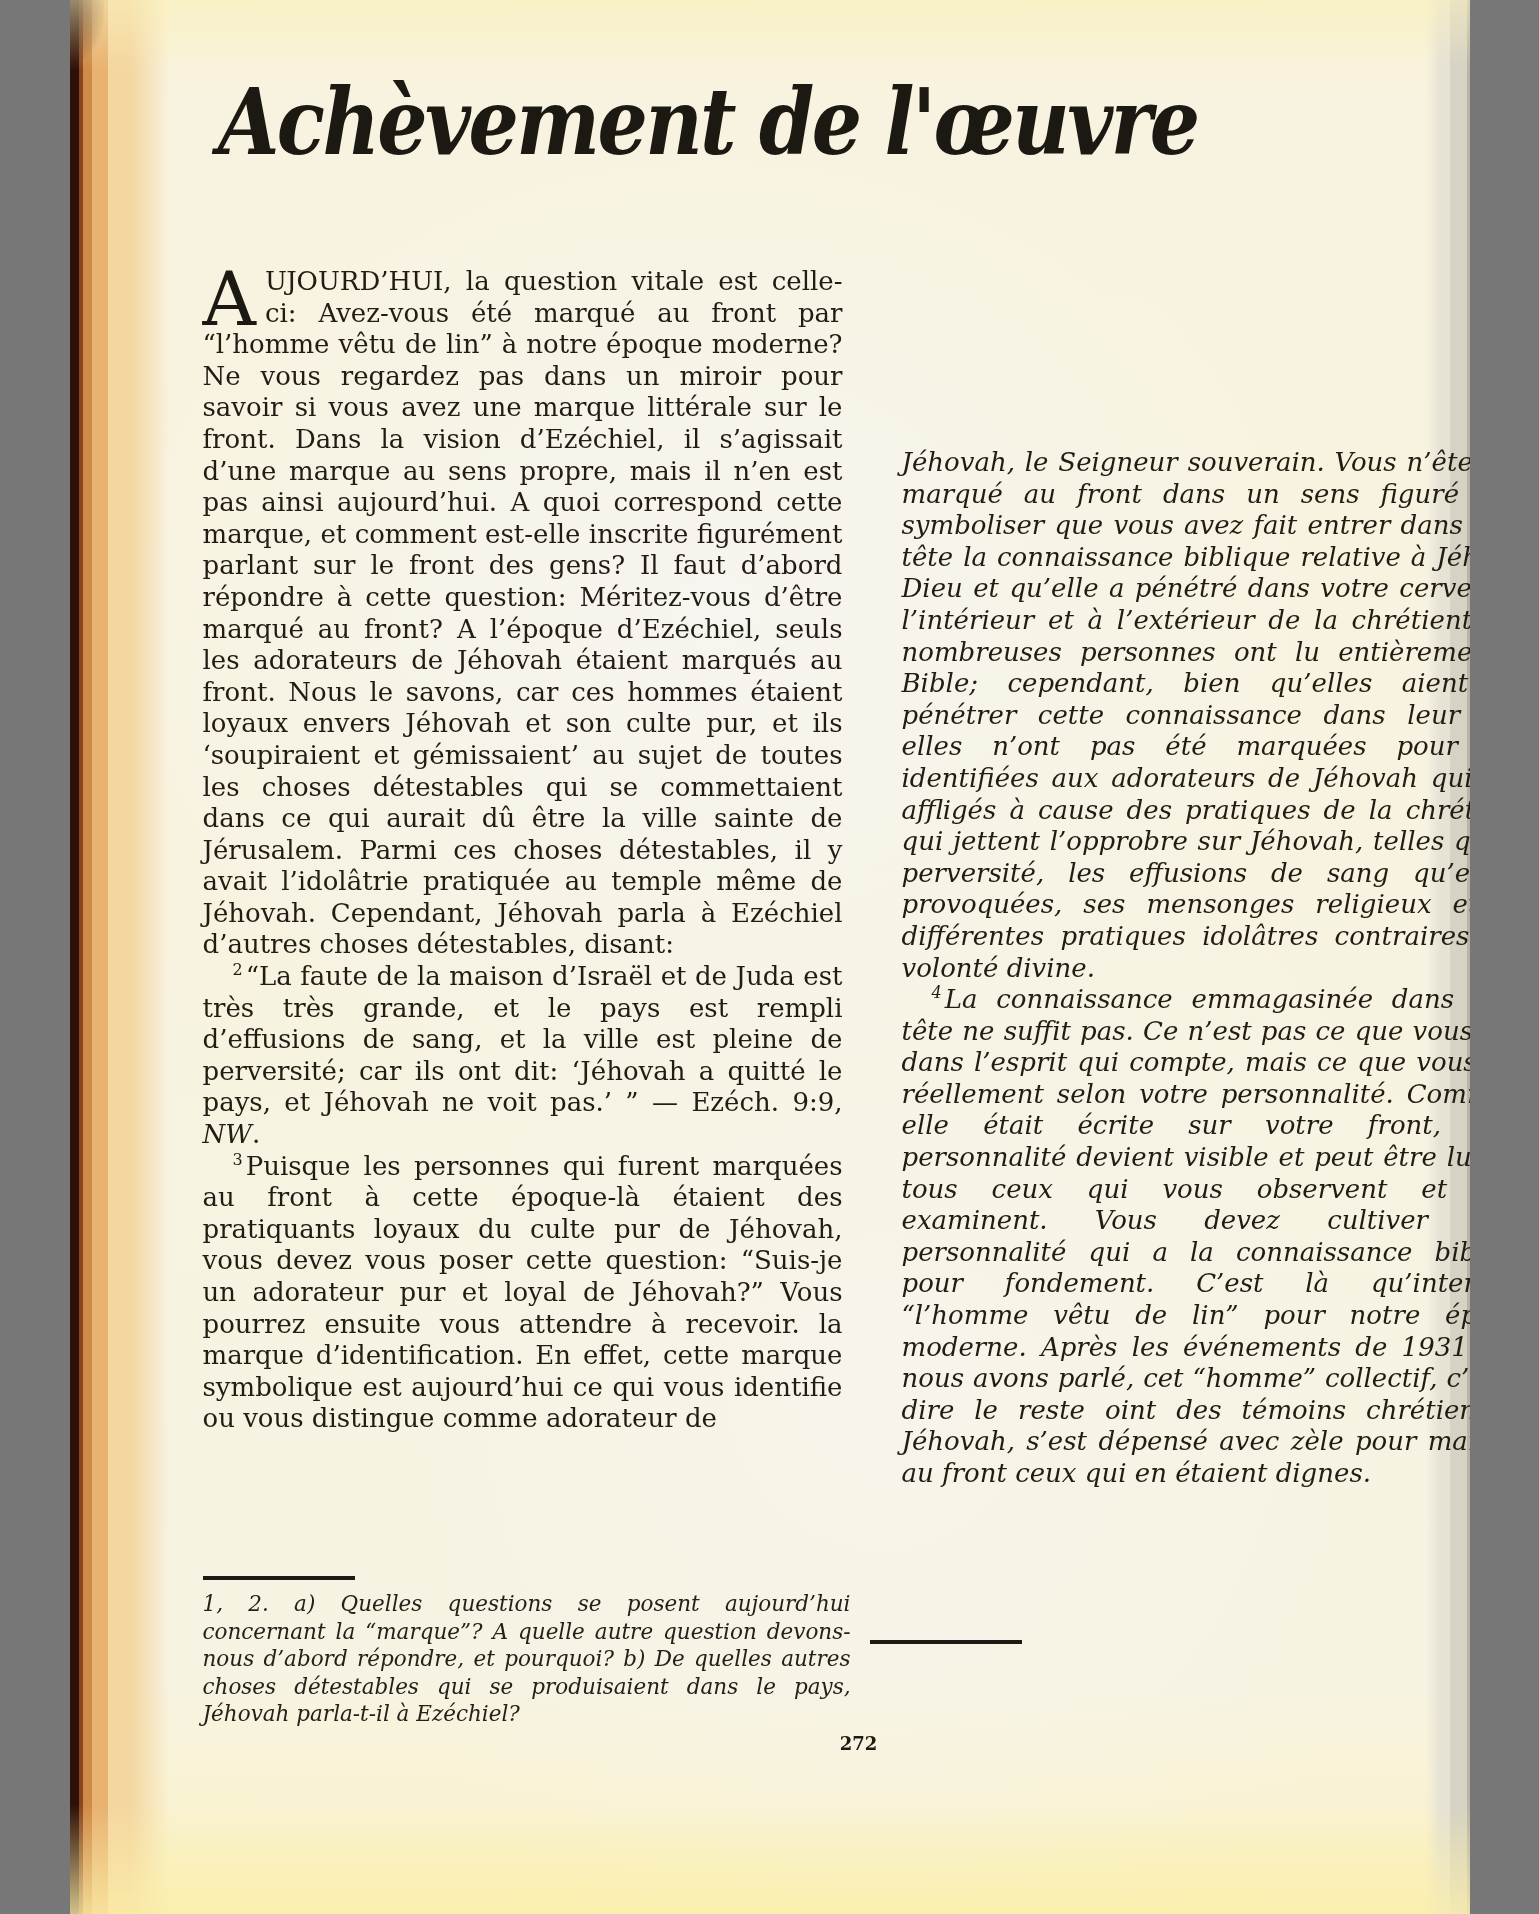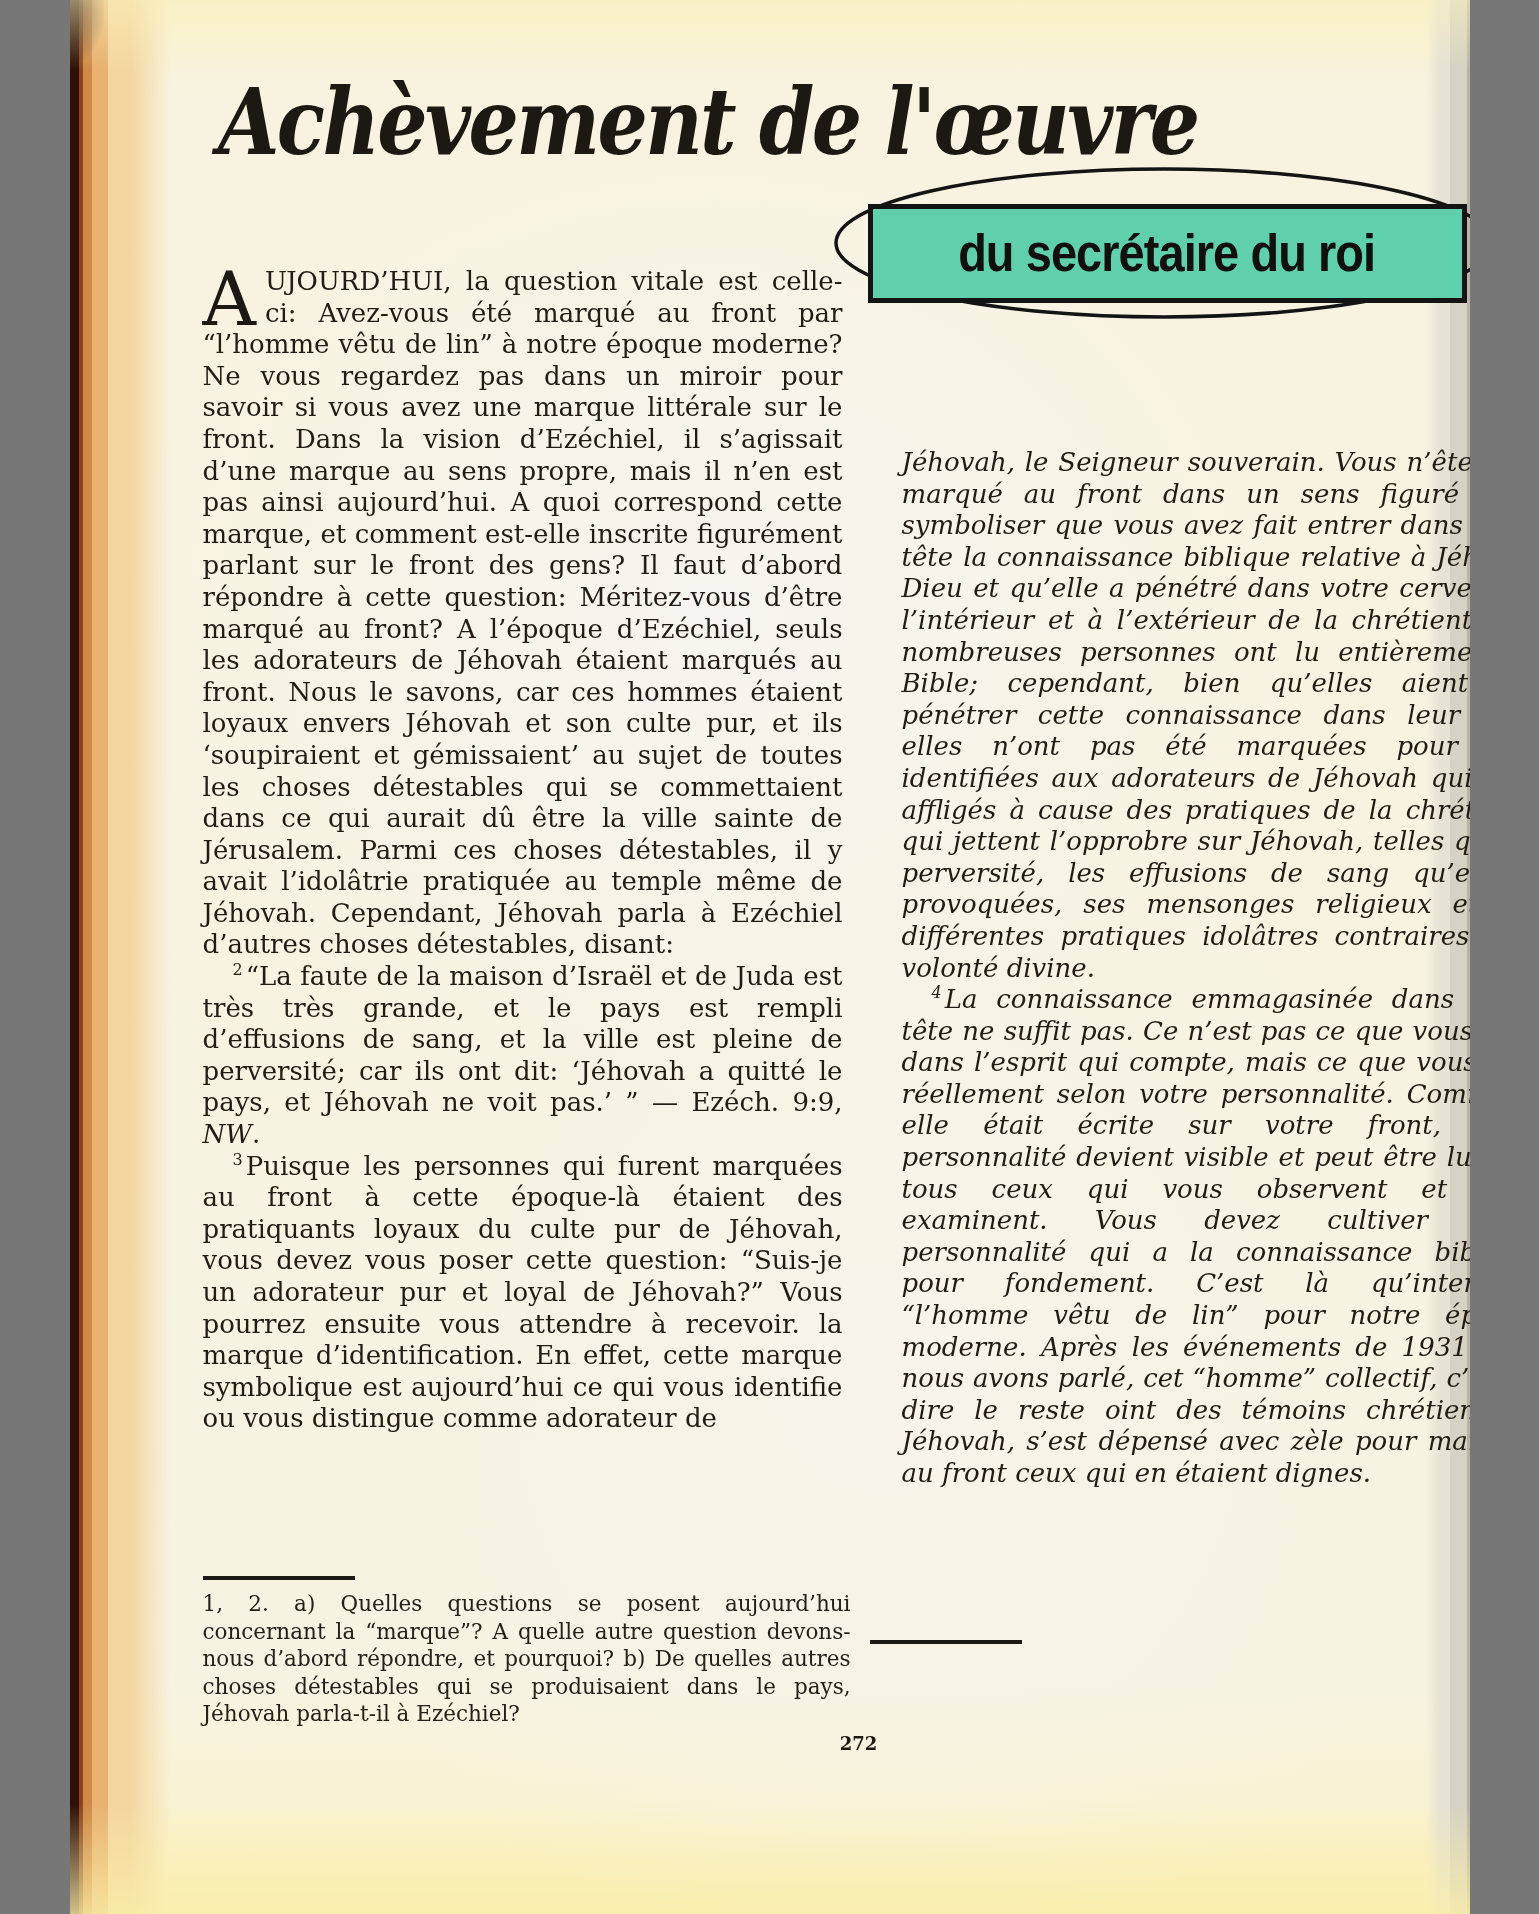--- a/index.html
+++ b/index.html
@@ -57,49 +57,41 @@
   .col-right{left:832px;top:447px;width:640px;font-style:italic;}
   .col p{margin:0;}
   .col p.ind{text-indent:30px;}
   .dropcap{float:left;font-size:74px;line-height:58px;padding:4px 9px 0 0;color:#1c1812;}
   sup.pnum{font-size:16px;vertical-align:super;line-height:0;letter-spacing:0;padding-right:3px;}
   .ver{font-style:italic;}
 
   
   .fnblock{position:absolute;font-size:21.5px;line-height:27.5px;text-align:justify;
            color:#26201a;hyphens:auto;-webkit-hyphens:auto;}
-  .fn-left{left:133px;top:1576px;width:648px;}
+  .fn-left{left:133px;top:1576px;width:648px;font-style:italic;}
   .fn-right{left:800px;top:1640px;width:644px;}
   .fn-rule{width:152px;border-top:4px solid #1d1a15;margin:0 0 10px 0;}
   .fnblock p{margin:0;}
 
   .pageno{position:absolute;left:789px;top:1733px;transform:translateX(-50%);
           font-weight:bold;font-size:18px;color:#1d1913;}
 </style>
 </head>
 <body>
 
 <div class="page">
 
   <div class="gutter-left"></div>
   <div class="corner-dark"></div>
   <div class="edge-right"></div>
   <div class="tint-top"></div>
   <div class="tint-bottom"></div>
 
   <div class="title">Achèvement de l'œuvre</div>
 
-  <div class="banner">
-    <svg width="668" height="160" viewBox="0 0 668 160">
-      <ellipse cx="334" cy="80" rx="328" ry="74" fill="none" stroke="#141414" stroke-width="3.5"></ellipse>
-    </svg>
-    <div class="banner-rect">
-      <span class="banner-text">du secrétaire du roi</span>
-    </div>
-  </div>
 
   <div class="col col-left">
     <p><span class="dropcap">A</span><span>UJOURD’HUI, la question vitale est celle-ci: Avez-vous été marqué au front par “l’homme vêtu de lin” à notre époque moderne? Ne vous regardez pas dans un miroir pour savoir si vous avez une marque littérale sur le front. Dans la vision d’Ezéchiel, il s’agissait d’une marque au sens propre, mais il n’en est pas ainsi aujourd’hui. A quoi correspond cette marque, et comment est-elle inscrite figurément parlant sur le front des gens? Il faut d’abord répondre à cette question: Méritez-vous d’être marqué au front? A l’époque d’Ezéchiel, seuls les adorateurs de Jéhovah étaient marqués au front. Nous le savons, car ces hommes étaient loyaux envers Jéhovah et son culte pur, et ils ‘soupiraient et gémissaient’ au sujet de toutes les choses détestables qui se commettaient dans ce qui aurait dû être la ville sainte de Jérusalem. Parmi ces choses détestables, il y avait l’idolâtrie pratiquée au temple même de Jéhovah. Cependant, Jéhovah parla à Ezéchiel d’autres choses détestables, disant:</span></p>
     <p class="ind"><sup class="pnum">2</sup><span>“La faute de la maison d’Israël et de Juda est très très grande, et le pays est rempli d’effusions de sang, et la ville est pleine de perversité; car ils ont dit: ‘Jéhovah a quitté le pays, et Jéhovah ne voit pas.’ ” — Ezéch. 9:9, </span><span class="ver">NW</span><span>.</span></p>
     <p class="ind"><sup class="pnum">3</sup><span>Puisque les personnes qui furent marquées au front à cette époque-là étaient des pratiquants loyaux du culte pur de Jéhovah, vous devez vous poser cette question: “Suis-je un adorateur pur et loyal de Jéhovah?” Vous pourrez ensuite vous attendre à recevoir. la marque d’identification. En effet, cette marque symbolique est aujourd’hui ce qui vous identifie ou vous distingue comme adorateur de</span></p>
   </div>
 
   <div class="col col-right">
     <p><span>Jéhovah, le Seigneur souverain. Vous n’êtes pas marqué au front dans un sens figuré pour symboliser que vous avez fait entrer dans votre tête la connaissance biblique relative à Jéhovah Dieu et qu’elle a pénétré dans votre cerveau. A l’intérieur et à l’extérieur de la chrétienté, de nombreuses personnes ont lu entièrement la Bible; cependant, bien qu’elles aient fait pénétrer cette connaissance dans leur tête, elles n’ont pas été marquées pour être identifiées aux adorateurs de Jéhovah qui sont affligés à cause des pratiques de la chrétienté qui jettent l’opprobre sur Jéhovah, telles que sa perversité, les effusions de sang qu’elle a provoquées, ses mensonges religieux et ses différentes pratiques idolâtres contraires à la volonté divine.</span></p>
     <p class="ind"><sup class="pnum">4</sup><span>La connaissance emmagasinée dans votre tête ne suffit pas. Ce n’est pas ce que vous avez dans l’esprit qui compte, mais ce que vous êtes réellement selon votre personnalité. Comme si elle était écrite sur votre front, cette personnalité devient visible et peut être lue par tous ceux qui vous observent et vous examinent. Vous devez cultiver cette personnalité qui a la connaissance biblique pour fondement. C’est là qu’intervient “l’homme vêtu de lin” pour notre époque moderne. Après les événements de 1931 dont nous avons parlé, cet “homme” collectif, c’est-à-dire le reste oint des témoins chrétiens de Jéhovah, s’est dépensé avec zèle pour marquer au front ceux qui en étaient dignes.</span></p>

